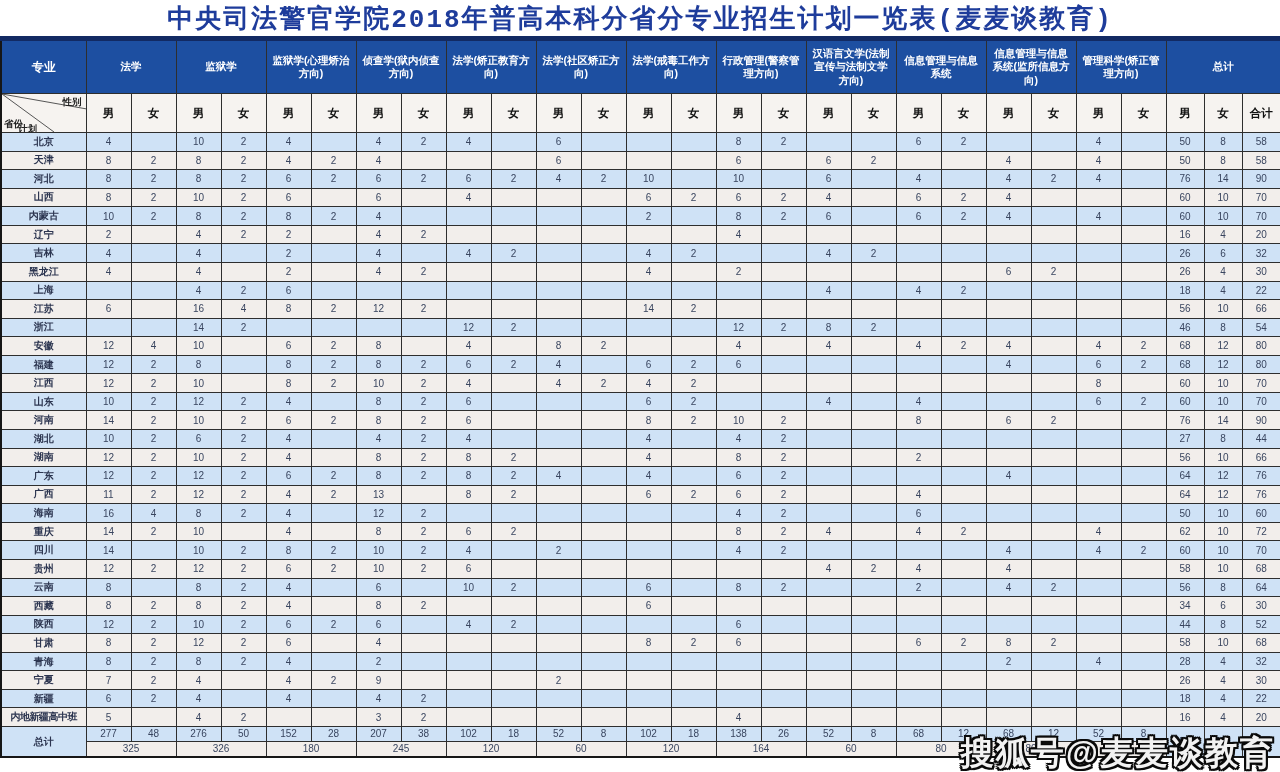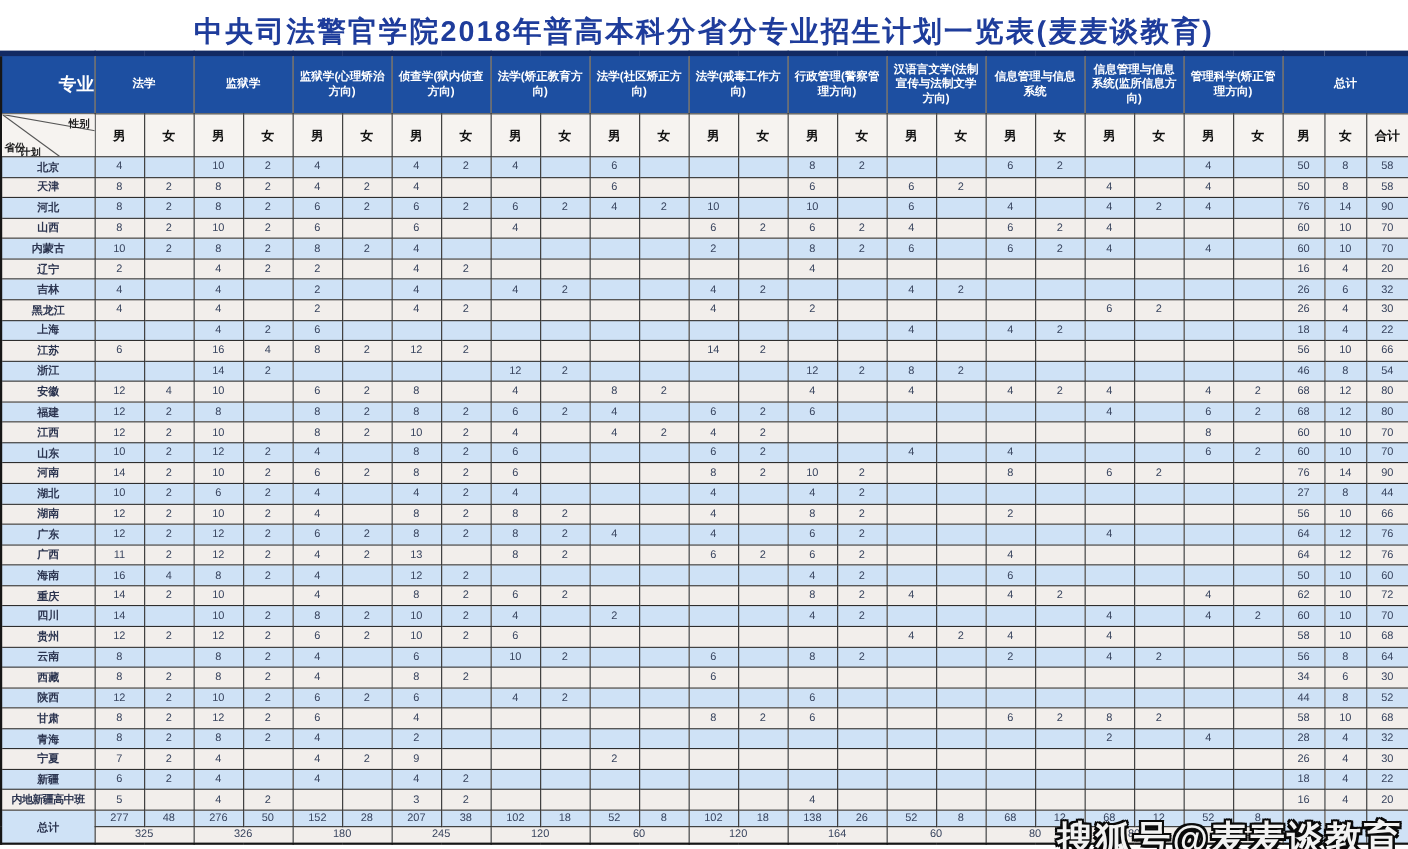--- a/index.html
+++ b/index.html
@@ -1,27 +1,27 @@
 <!DOCTYPE html>
 <html><head>
 <meta charset="utf-8">
 <style>
   html,body{margin:0;padding:0;background:#ffffff;width:1280px;height:772px;overflow:hidden;
     font-family:"Liberation Sans","DejaVu Sans",sans-serif;}
   #stage{position:relative;width:1280px;height:772px;background:#ffffff;}
   .title{height:36px;display:flex;align-items:center;justify-content:center;
-    font-family:Liberation Sans, sans-serif;font-weight:bold;
-    font-size:26px;color:#1e3c9b;letter-spacing:2px;margin-top:10px;}
+    font-family:Liberation Mono, monospace;font-weight:bold;
+    font-size:26px;color:#1e3c9b;letter-spacing:2px;}
   table{border-collapse:collapse;table-layout:fixed;width:1280px;height:722px;
     border:2px solid #161616;border-top:5px solid #122a63;}
   th,td{border:1px solid #2e2e2e;padding:0;text-align:center;overflow:hidden;}
   thead th.major{background:#1d4fa1;color:#ffffff;font-weight:bold;font-size:10.5px;
     line-height:1.25;padding:1px 3px;}
   thead tr.sexrow th{background:#f6f3f0;color:#111;font-size:11.5px;font-weight:bold;height:38px;}
-  .corner-top{background:#1d4fa1;color:#fff;font-weight:bold;font-size:16px;text-align:right;}
+  .corner-top{background:#1d4fa1;color:#fff;font-weight:bold;font-size:12px;}
   .corner-diag{position:relative;background:#f6f3f0;margin-top:44px;}
   .corner-diag span{position:absolute;font-size:9.5px;font-weight:bold;color:#222;}
   .lbl-sex{right:4px;top:2px;}
   .lbl-plan{left:16px;top:29px;}
   .lbl-prov{left:2px;bottom:1px;}
   tbody td{font-size:10px;color:#39455f;}
   tbody td.prov{font-size:10px;font-weight:bold;color:#2c3550;}
   tbody td.prov.small{font-size:10px;letter-spacing:-0.5px;}
   tr.r-blue td{background:#cfe2f6;}
   tr.r-pale td{background:#f2eeeb;}

